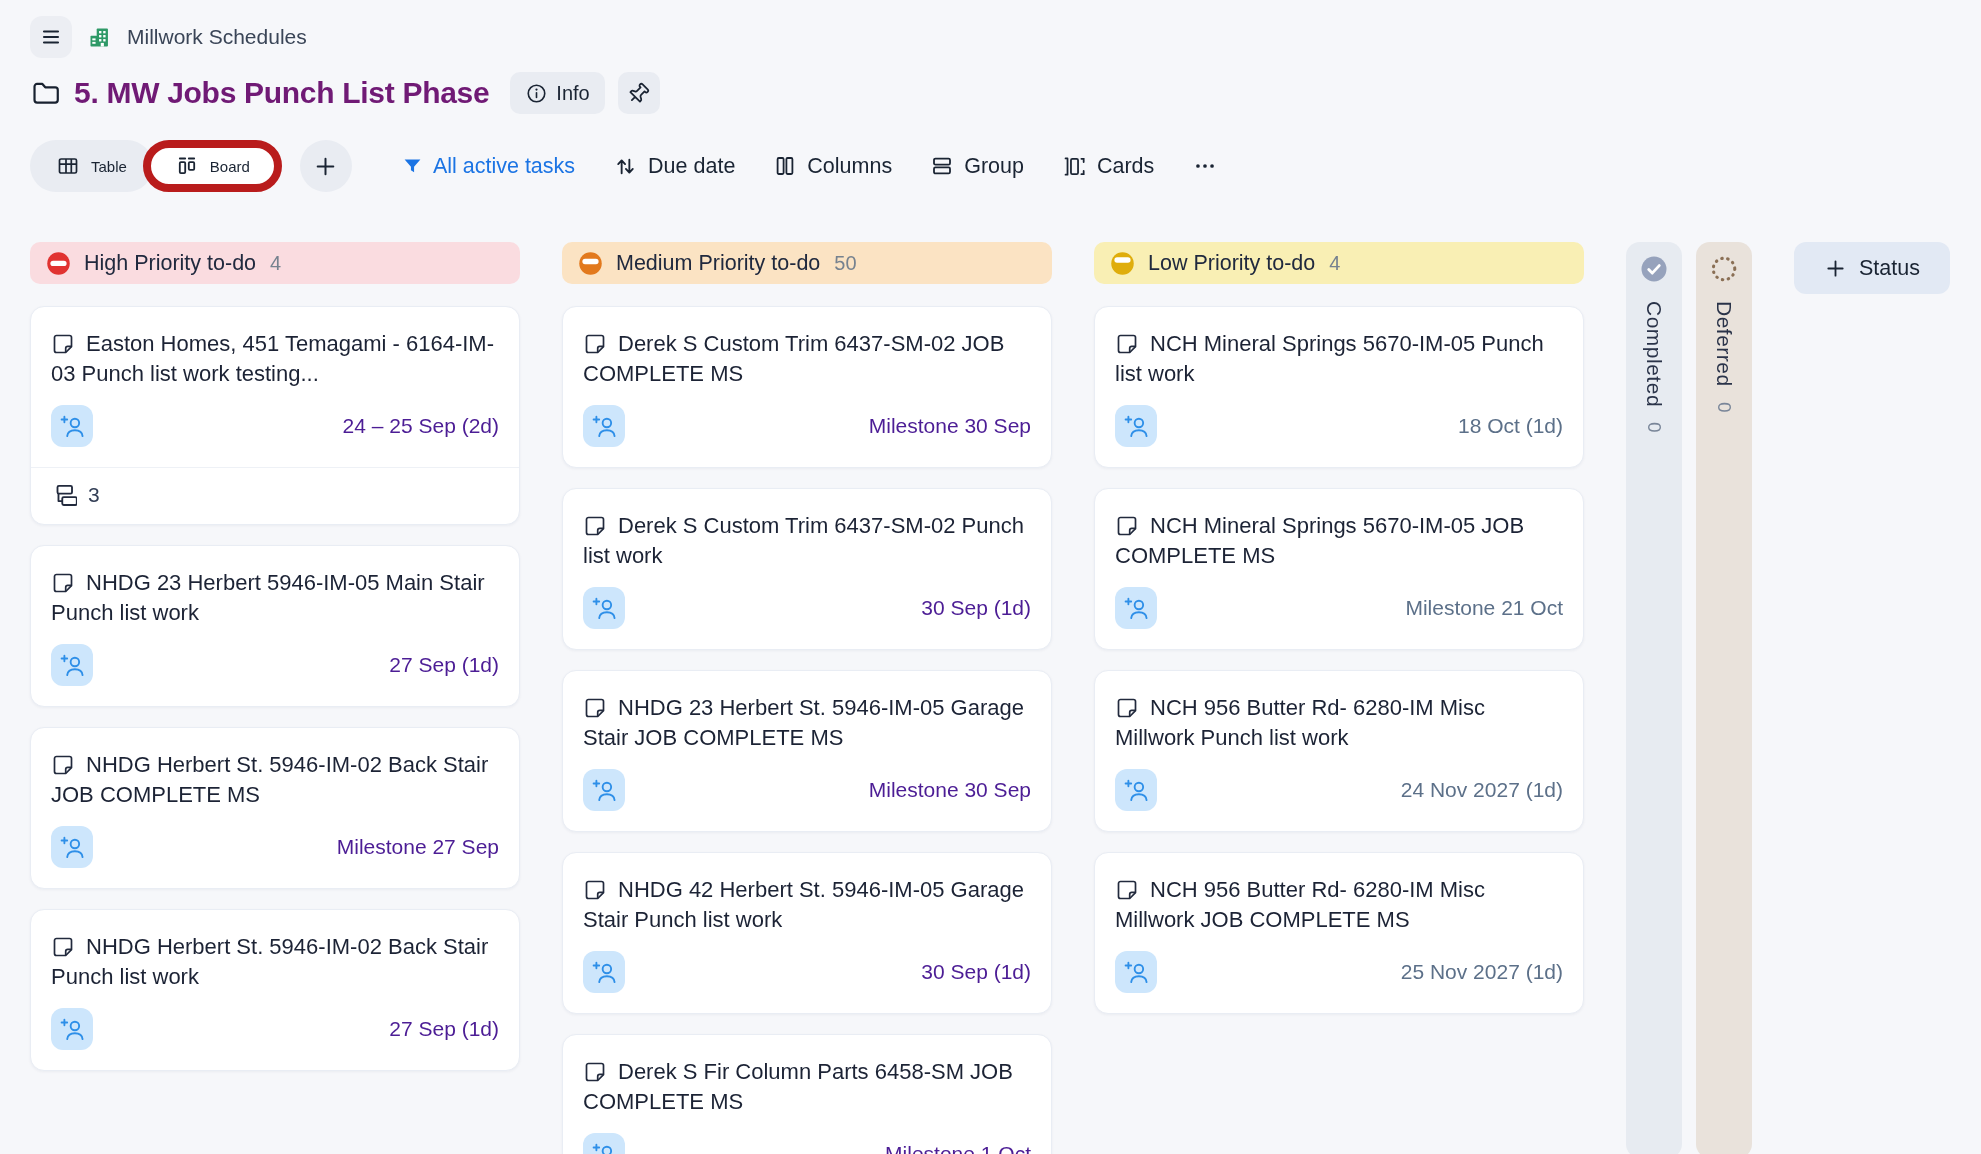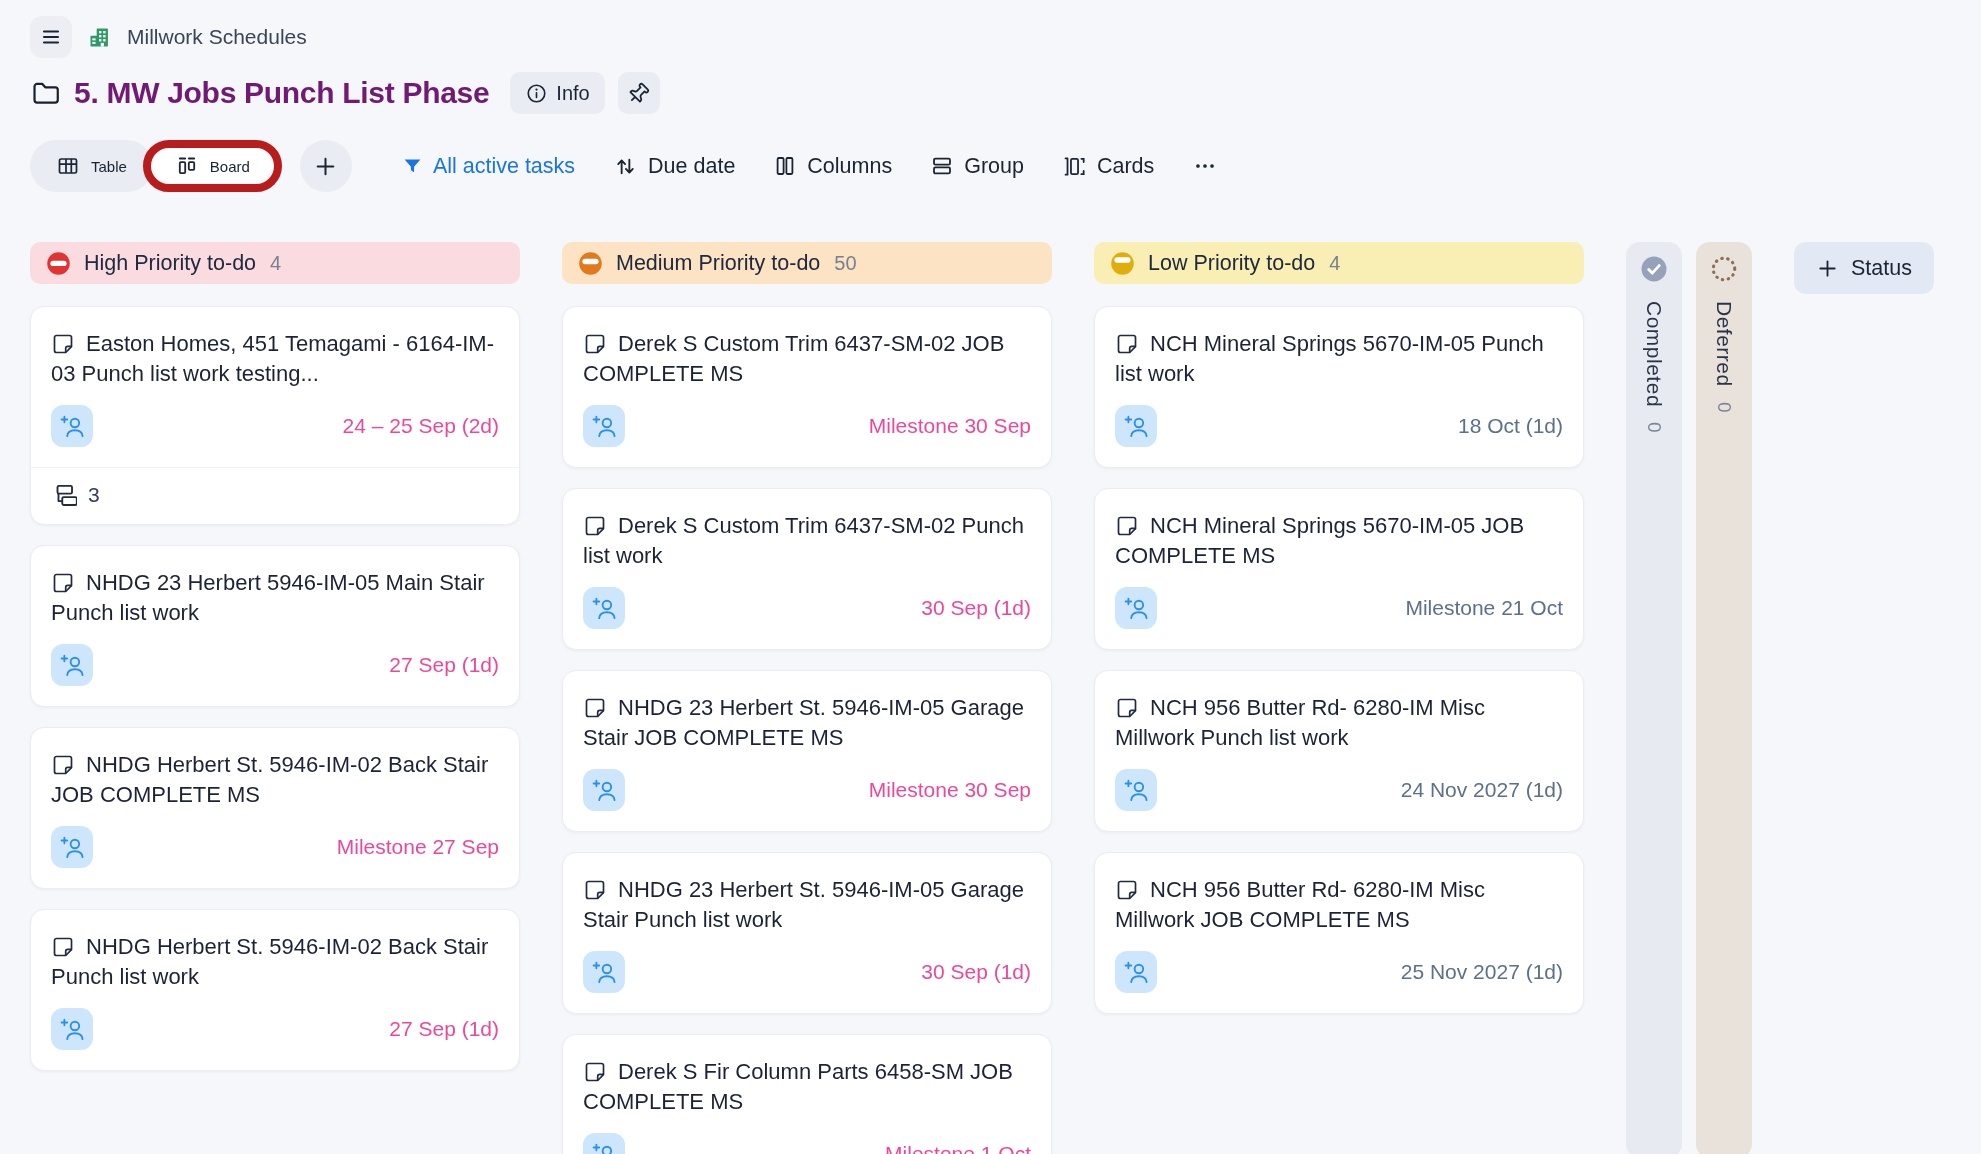--- a/index.html
+++ b/index.html
@@ -65,37 +65,37 @@
   }
   .card-main { padding:22px 20px 20px; }
   .card-title { font-size:22px; line-height:30px; color:#1c2335; }
   .t-icon { display:inline-block; vertical-align:-5px; margin-right:11px; }
   .card-foot { display:flex; align-items:center; justify-content:space-between; margin-top:16px; }
   .assignee {
     width:42px; height:42px; border-radius:12px; background:#cde6fc;
     display:flex; align-items:center; justify-content:center; border:none; cursor:pointer;
   }
   .date { font-size:21px; color:#5c7089; }
-  .date.overdue { color:#ec4899;margin-left:19px; }
+  .date.overdue { color:#4c1d95;margin-left:19px; }
   .card-sub {
     border-top:1px solid #eef1f6; padding:14px 20px 16px;
     display:flex; align-items:center; gap:11px; font-size:21px; color:#333f56;
   }
 
   
   .collapsed-wrap { display:flex; gap:14px; flex:none; }
   .collapsed {
     width:56px; height:916px; flex:none; border-radius:14px;
     display:flex; flex-direction:column; align-items:center; padding-top:12px; cursor:pointer;
   }
   .v-label { writing-mode:vertical-rl; font-size:21px; color:#2a3349; margin-top:17px; letter-spacing:0.5px; }
   .v-count { writing-mode:vertical-rl; font-size:19px; color:#7a8699; margin-top:15px; }
   .status-btn {
     height:52px; border-radius:12px; background:#e2e9f4; border:none; cursor:pointer;
-    display:inline-flex; align-items:center; gap:12px; padding:0 22px;
+    display:inline-flex; align-items:center; gap:12px; padding:0 30px;
     font-size:21.5px; color:#1a2433; flex:none;
   }
 </style>
 </head>
 <body>
 
 <div class="topbar">
   <button class="icon-btn hamburger">
     <span>
       <svg width="24" height="24" viewBox="0 0 24 24" fill="none" stroke="#1a2433" stroke-width="2.1" stroke-linecap="round">
@@ -415,21 +415,21 @@
                 </button>
                 <span class="date overdue">Milestone 30 Sep</span>
               </div>
             </div>
           </div>
           <div class="card">
             <div class="card-main">
               <div class="card-title"><span class="t-icon"><svg width="24" height="24" viewBox="0 0 24 24" fill="none" stroke="#222a3d" stroke-width="1.7" stroke-linejoin="round">
                     <path d="M5.5 3.5h13a2 2 0 0 1 2 2v9.2l-5.8 5.8H5.5a2 2 0 0 1-2-2v-13a2 2 0 0 1 2-2z"></path>
                     <path d="M20.4 14.4h-3.7a2 2 0 0 0-2 2v3.9"></path>
-                  </svg></span><span>NHDG 23 Herbert St. 5946-IM-05 Garage Stair Punch list work</span></div>
+                  </svg></span><span>NHDG 42 Herbert St. 5946-IM-05 Garage Stair Punch list work</span></div>
               <div class="card-foot">
                 <button class="assignee">
                   <span>
                     <svg width="27" height="27" viewBox="0 0 26 26" fill="none" stroke="#2e8fe8" stroke-width="1.8" stroke-linecap="round">
                       <path d="M5.2 3.6v5.4M2.5 6.3h5.4"></path>
                       <circle cx="15.3" cy="9.6" r="4.1"></circle>
                       <path d="M7.9 22.3c.4-4 3.5-5.7 7.4-5.7s7 1.7 7.4 5.7"></path>
                     </svg>
                   </span>
                 </button>

